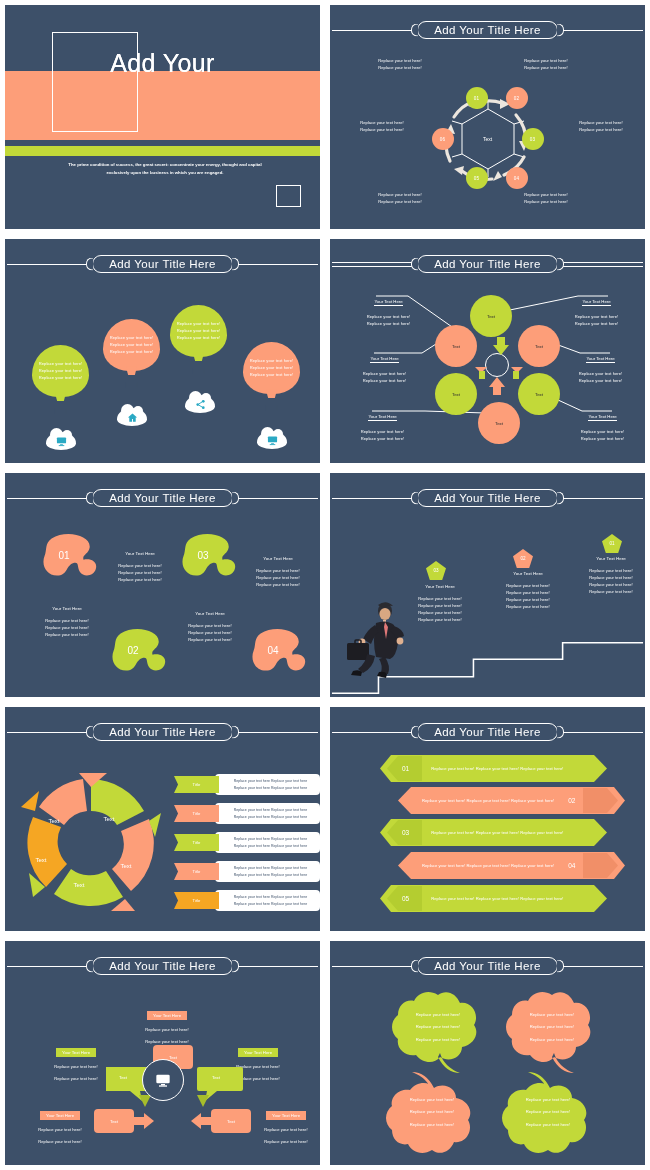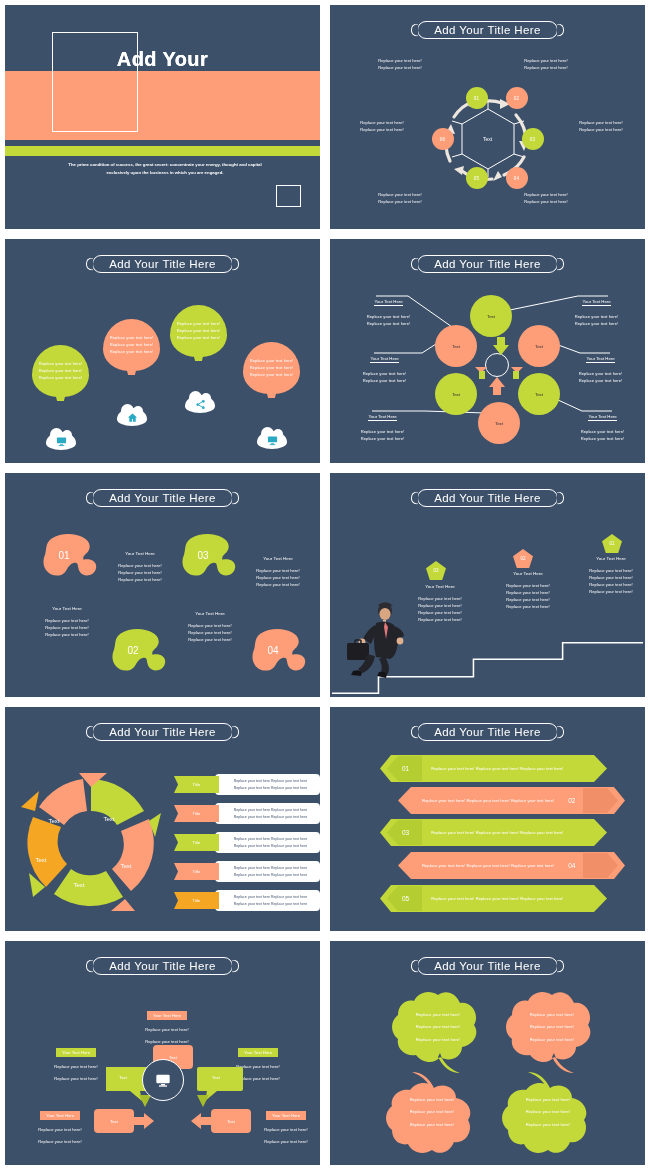--- a/index.html
+++ b/index.html
@@ -20,21 +20,21 @@
   }
   .inner {
     position:absolute; inset:0;
     background:#3d5069;
   }
 
   
   .banner-wrap {
     position:absolute; left:0; right:0; top:14px;
     height:22px;
-    display:flex; align-items:center; justify-content:center;flex-direction:column;
+    display:flex; align-items:center; justify-content:center;
   }
   .banner-rule {
     flex:1; height:0; border-top:1.6px solid #fff;
     margin:0 2px;
   }
   .banner-rule.dbl { border-top:1.6px solid #fff; border-bottom:1.6px solid #fff; height:5px; }
   .banner {
     position:relative;
     border:1.6px solid #fff;
     border-radius:10px;
@@ -56,21 +56,21 @@
   .tt.h { font-size:4.4px; margin-bottom:2px; }
   .tt.c { text-align:center; }
 
   
   .s1-band-coral { position:absolute; left:0; right:0; top:66px; height:69px; background:#fd9e79; }
   .s1-band-dark  { position:absolute; left:0; right:0; top:135px; height:6px; background:#3d5069; }
   .s1-band-green { position:absolute; left:0; right:0; top:141px; height:10px; background:#c2d939; }
   .s1-frame { position:absolute; left:47px; top:27px; width:86px; height:100px; border:1.6px solid #fff; }
   .s1-title {
     position:absolute; left:0; right:0; top:42px;
-    color:#fff; font-size:20px; font-weight:bold; text-align:center;
+    color:#fff; font-size:25px; font-weight:normal; text-align:center;
     line-height:1.28; letter-spacing:.4px;
     text-shadow:0 0 0 #fff;
   }
   .s1-sub {
     position:absolute; left:60px; width:200px; top:156px;
     color:#fff; font-size:4.3px; font-weight:bold; text-align:center; line-height:1.85;
   }
   .s1-sq { position:absolute; left:271px; top:180px; width:25px; height:22px; border:1.4px solid #fff; }
 
   

